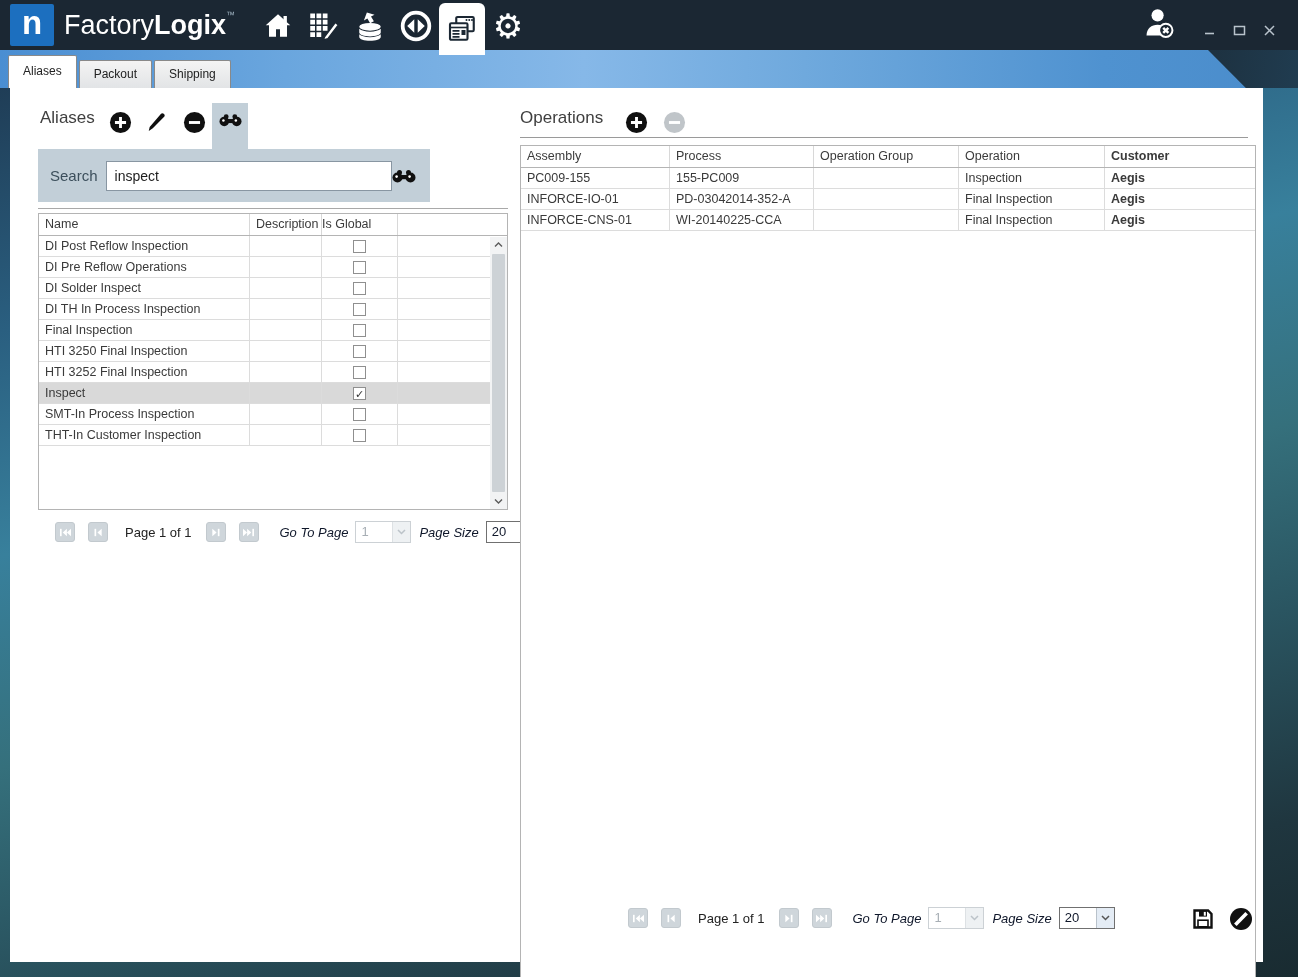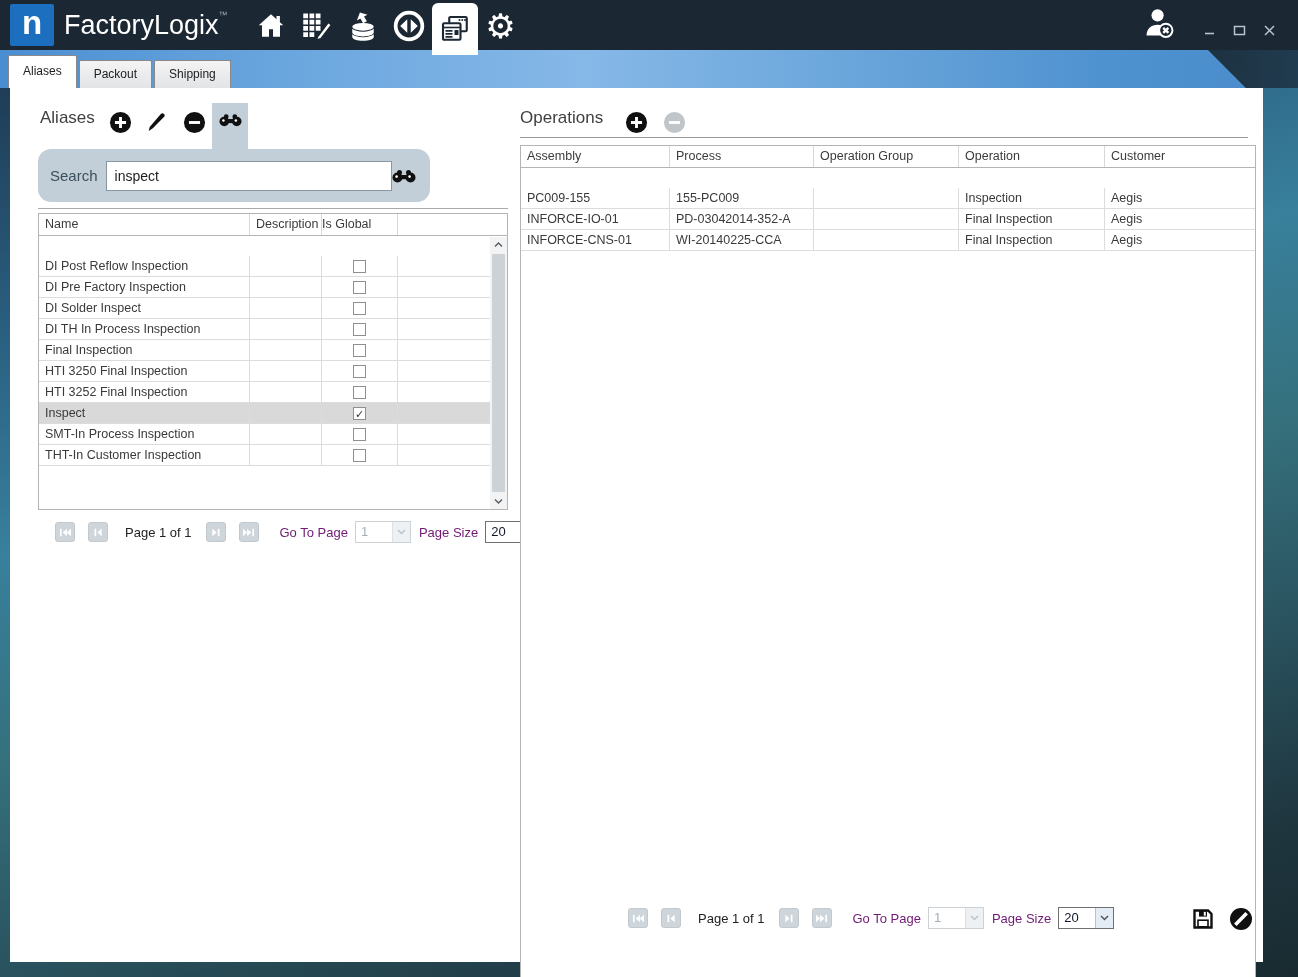--- a/index.html
+++ b/index.html
@@ -5,21 +5,21 @@
   html,body{margin:0;padding:0;background:#101a22;}
   *{box-sizing:border-box;font-family:"Liberation Sans",sans-serif;}
   .window{position:relative;width:1298px;height:977px;overflow:hidden;
     background:linear-gradient(165deg,#1f3c55 6%,#2a5f80 25%,#38809c 42%,#35707c 58%,#2a5561 72%,#1f363f 88%,#192b31 100%);}
   
   .titlebar{position:absolute;left:0;top:0;width:100%;height:50px;background:#1b2733;display:flex;align-items:center;z-index:4;}
   .logo{width:44px;height:42px;background:#1c6fbf;margin:4px 0 4px 10px;border-radius:2px;
     display:flex;align-items:center;justify-content:center;color:#fff;font-size:33px;font-weight:700;line-height:1;padding-bottom:5px;}
   .brand{color:#fff;font-size:27px;margin-left:10px;white-space:nowrap;}
   .brand .b-light{font-weight:300;}
-  .brand .b-bold{font-weight:400;margin-top:37px;}
+  .brand .b-bold{font-weight:700;margin-top:37px;}
   .brand .tm{font-size:9px;vertical-align:top;color:#9fb2c0;}
   .navicons{display:flex;align-items:center;margin-left:20px;height:50px;}
   .navbtn{width:46px;height:46px;margin-top:2px;display:flex;align-items:center;justify-content:center;cursor:pointer;}
   .navbtn.active{background:#fff;height:52px;border-radius:6px 6px 0 0;position:relative;z-index:6;margin-bottom:-6px;}
   .gear-glyph{color:#fff;font-size:34px;line-height:1;}
   .tb-right{margin-left:auto;display:flex;align-items:center;margin-right:22px;}
   .userbtn{margin-right:26px;cursor:pointer;}
   .winctl{display:flex;gap:16px;margin-top:10px;}
   .wc{width:14px;height:14px;display:flex;align-items:center;justify-content:center;cursor:pointer;}
   
@@ -29,53 +29,53 @@
     background:linear-gradient(100deg,#1d3140,#203c50);clip-path:polygon(0 0,100% 0,100% 100%,42% 100%);}
   .tabs{position:absolute;left:8px;bottom:0;display:flex;align-items:flex-end;z-index:3;}
   .tab{height:28px;line-height:27px;background:linear-gradient(#f4f4f4,#e2e4e6);border:1px solid #898989;border-bottom:none;
     padding:0 14px;margin-right:2px;border-radius:2px 2px 0 0;font-size:12px;color:#222;cursor:pointer;}
   .tab.active{height:33px;line-height:31px;background:#fff;z-index:4;position:relative;}
   
   .content{position:absolute;left:10px;top:88px;width:1253px;height:874px;background:#fff;z-index:3;}
   .panel-title{position:absolute;font-size:17px;color:#3f3f3f;}
   .iconbtn{position:absolute;width:26px;height:26px;display:flex;align-items:center;justify-content:center;cursor:pointer;}
   .search-tab{position:absolute;left:202px;top:15px;width:36px;height:46px;background:#c2cfd8;display:flex;align-items:flex-start;justify-content:center;padding-top:10px;cursor:pointer;}
-  .search-panel{position:absolute;left:28px;top:61px;width:392px;height:53px;background:#c2cfd8;display:flex;align-items:center;border-radius:13px;}
+  .search-panel{position:absolute;left:28px;top:61px;width:392px;height:53px;background:#c2cfd8;display:flex;align-items:center;}
   .search-label{font-size:15px;color:#3c4f5c;margin-left:12px;}
   .search-input{margin-left:8px;width:352px;height:30px;border:1px solid #8896a2;font-size:14px;color:#1d1d1d;padding:0 8px;background:#fff;outline:none;}
   .search-binoc{margin-left:auto;margin-right:14px;display:flex;align-items:center;cursor:pointer;}
   .hr-line{position:absolute;left:28px;top:120px;width:470px;border-top:1px solid #a9a9a9;}
   
   .grid{position:absolute;background:#fff;border:1px solid #b4b4b4;}
   .alias.grid{left:28px;top:125px;width:470px;height:297px;}
   .ops.grid{left:510px;top:57px;width:736px;height:976px;}
   .ghead{display:flex;height:22px;border-bottom:1px solid #b4b4b4;}
   .hcell{font-size:12.5px;color:#3b3b3b;line-height:21px;padding-left:6px;border-right:1px solid #d8d8d8;overflow:hidden;white-space:nowrap;}
-  .gbody{position:relative;margin-top:20px;}
+  .gbody{position:relative;}
   .alias .gbody{margin-right:17px;}
   .trow{display:flex;height:21px;border-bottom:1px solid #dcdcdc;background:#fff;cursor:default;}
   .trow.selected{background:#d9d9d9;}
   .rcell{font-size:12.5px;color:#3a3a3a;line-height:20px;padding-left:6px;border-right:1px solid #dcdcdc;overflow:hidden;white-space:nowrap;display:flex;align-items:center;}
   .alias .c1{width:211px;}  .alias .c2{width:72px;}
   .alias .c3{width:76px;justify-content:center;padding-left:0;}
   .alias .c4{flex:1;border-right:none;}
   .ops .c1{width:149px;} .ops .c2{width:144px;} .ops .c3{width:145px;} .ops .c4{width:146px;}
-  .ops .c5{flex:1;border-right:none;}
+  .ops .c5{flex:1;border-right:none;font-weight:bold;}
   .cbx{width:13px;height:13px;border:1px solid #8f8f8f;background:#fff;font-size:11px;line-height:12px;text-align:center;color:#333;}
   
   .vscroll{position:absolute;right:0;top:23px;bottom:0;width:17px;background:#f2f3f4;display:flex;flex-direction:column;align-items:center;}
   .sarrow{width:17px;height:16px;display:flex;align-items:center;justify-content:center;cursor:pointer;}
   .sthumb{width:13px;flex:1;margin:1px 0;background:#cdd2d6;border-radius:1px;cursor:grab;}
   
   .pager{position:absolute;display:flex;align-items:center;height:24px;}
   .pager-left{left:45px;top:432px;}
   .pager-right{left:618px;top:818px;}
   .pgbtn{width:20px;height:20px;background:#cfd6db;border:1px solid #c2c9ce;border-radius:3px;display:flex;align-items:center;justify-content:center;margin-right:13px;cursor:pointer;}
   .pgtext{font-size:13px;color:#222;margin:0 14px 0 4px;white-space:nowrap;}
-  .pglabel{font-size:13px;color:#701a75;margin:0 7px 0 8px;white-space:nowrap;}
+  .pglabel{font-size:13px;color:#0f172a;margin:0 7px 0 8px;white-space:nowrap;font-style:italic;}
   .combo{display:flex;height:22px;border:1px solid #707070;background:#fff;align-items:stretch;}
   .combo .combo-val{width:36px;font-size:13px;color:#0f172a;line-height:20px;padding-left:5px;border:none;outline:none;background:transparent;}
   .combo .combo-btn{width:18px;border-left:1px solid #b9c2cb;background:#e4ecf5;display:flex;align-items:center;justify-content:center;cursor:pointer;}
   .combo.disabled{border-color:#ccd1d5;}
   .combo.disabled .combo-val{color:#a7aeb4;}
   .combo.disabled .combo-btn{background:#eef1f3;border-left-color:#dde1e4;}
   .endicons{position:absolute;top:819px;display:flex;gap:14px;}
 </style>
 </head>
 <body>
@@ -242,21 +242,21 @@
       <div class="gbody">
           <div class="trow">
             <div class="rcell c1">DI Post Reflow Inspection</div>
             <div class="rcell c2"></div>
             <div class="rcell c3">
               <div class="cbx"></div>
             </div>
             <div class="rcell c4"></div>
           </div>
           <div class="trow">
-            <div class="rcell c1">DI Pre Factory Inspection</div>
+            <div class="rcell c1">DI Pre Reflow Operations</div>
             <div class="rcell c2"></div>
             <div class="rcell c3">
               <div class="cbx"></div>
             </div>
             <div class="rcell c4"></div>
           </div>
           <div class="trow">
             <div class="rcell c1">DI Solder Inspect</div>
             <div class="rcell c2"></div>
             <div class="rcell c3">

